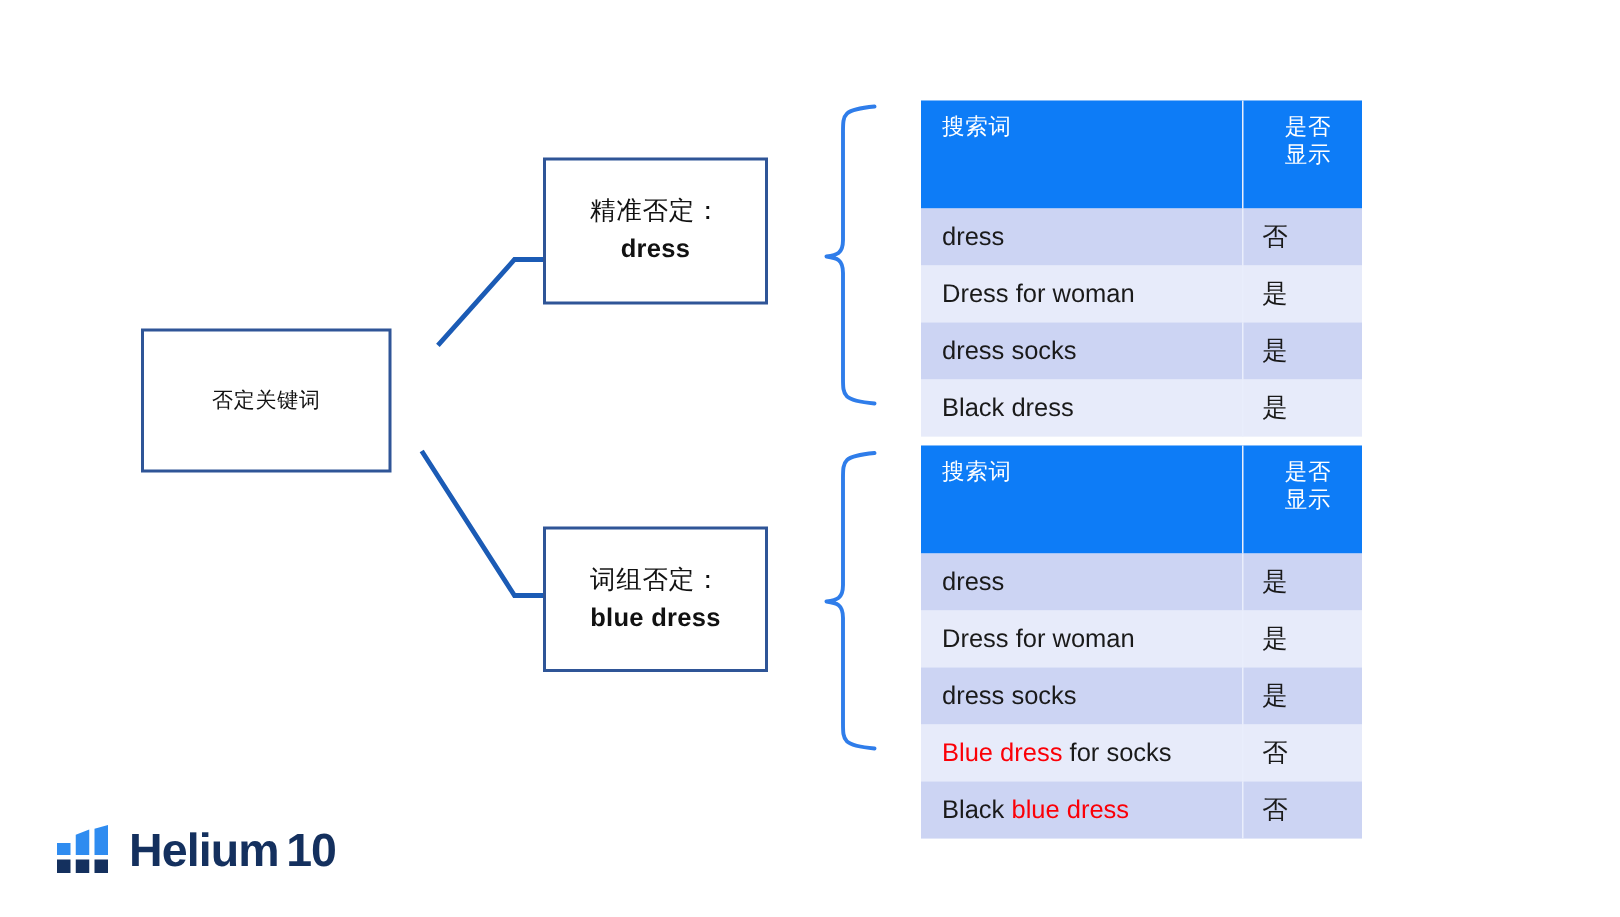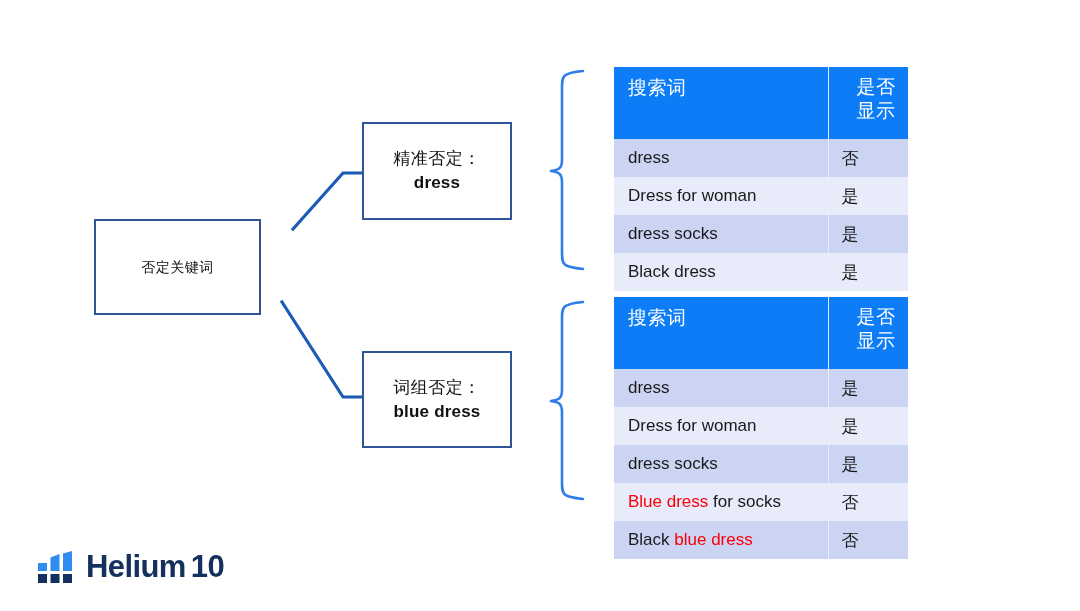--- a/index.html
+++ b/index.html
@@ -51,21 +51,21 @@
   #box-root {
     left: 94px;
     top: 219px;
     width: 167px;
     height: 96px;
   }
   #box-root .cn { font-size: 14px; }
 
   #box-exact {
     left: 362px;
-    top: 122px;
+    top: 105px;
     width: 150px;
     height: 98px;
   }
   #box-phrase {
     left: 362px;
     top: 351px;
     width: 150px;
     height: 97px;
   }
 
@@ -98,21 +98,21 @@
     width: 294px;
   }
   .tbl col.c1 { width: 214px; }
   .tbl col.c2 { width: 80px; }
 
   .tbl th {
     background: #0d7cf7;
     color: #ffffff;
     font-family: "DejaVu Sans", "Liberation Sans", sans-serif;
     font-weight: 400;
-    font-size: 19px;
+    font-size: 15px;
     text-align: left;
     vertical-align: top;
     padding: 8px 0 8px 14px;
     border: none;
     letter-spacing: 0.5px;
   }
   .tbl th.head-flag {
     padding-left: 28px;
     border-left: 1px solid #e9eefc;
     line-height: 1.25;
@@ -140,21 +140,21 @@
   .tbl tr.even td { background: #e7ebfa; }
 
   .hl { color: #fb0007; }
 
   
   #logo {
     position: absolute;
     left: 38px;
     top: 549px;
     display: flex;
-    align-items: flex-end;
+    align-items: center;
     gap: 12px;
   }
   #logo .wordmark {
     font-family: "Liberation Sans", "DejaVu Sans", sans-serif;
     font-size: 31px;
     font-weight: bold;
     color: #14305e;
     letter-spacing: -0.6px;
   }
   #logo .wordmark .ten { margin-left: 5px; }

